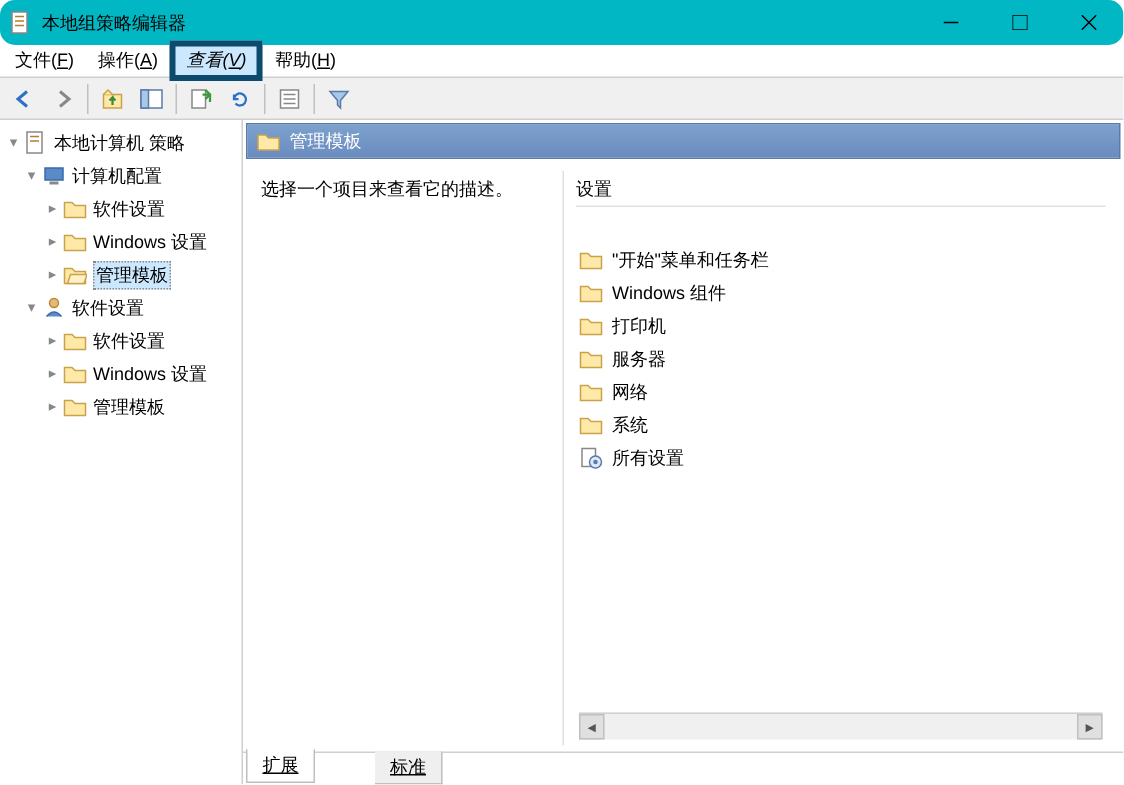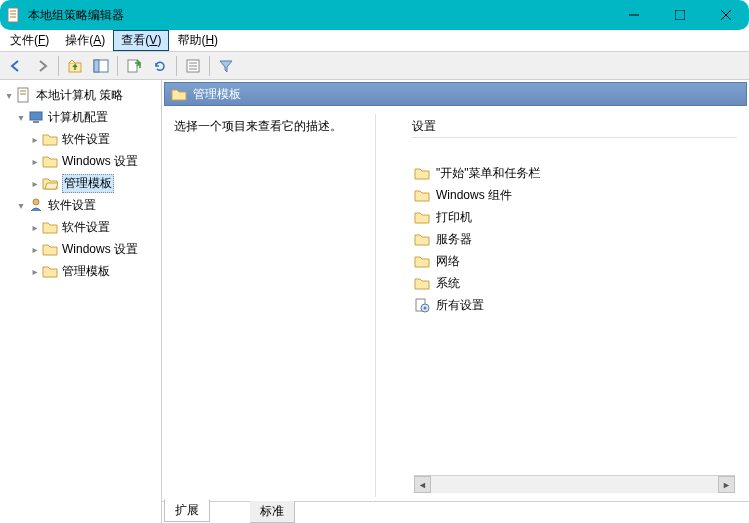--- a/index.html
+++ b/index.html
@@ -6,52 +6,52 @@
 body { width: 749px; height: 523px; background: #fff; overflow: hidden; }
 
 .titlebar { height: 30px; background: #00b7c3; display: flex; align-items: center; padding-left: 6px; color: #000; border-radius: 10px; }
 .titlebar .app-icon { width: 16px; height: 16px; margin-right: 6px; }
 .titlebar .title { flex: 1; font-size: 12px; }
 .titlebar .win-btn { width: 46px; height: 30px; display: flex; align-items: center; justify-content: center; cursor: pointer; }
 .titlebar .win-btn svg { stroke: #000; }
 
 .menubar { height: 22px; background: #fff; border-bottom: 1px solid #d0d0d0; display: flex; align-items: center; padding: 0 2px; }
 .menubar .menu-item { padding: 2px 8px; cursor: pointer; }
-.menubar .menu-item.active { background: #cce8ff; border: 1px solid #0c4a6e; padding: 1px 7px; }
+.menubar .menu-item.active { background: #cce8ff; border: 4px solid #0c4a6e; padding: 1px 7px; font-style: italic; }
 .menubar .menu-item u { text-decoration: underline; }
 
 .toolbar { height: 28px; background: #f0f0f0; border-bottom: 1px solid #d0d0d0; display: flex; align-items: center; padding: 0 4px; gap: 2px; }
 .toolbar .tb-btn { width: 24px; height: 24px; display: flex; align-items: center; justify-content: center; cursor: pointer; border: 1px solid transparent; }
 .toolbar .sep { width: 1px; height: 20px; background: #c0c0c0; margin: 0 2px; }
 
 .main { display: flex; height: calc(523px - 30px - 22px - 28px); }
 
 .tree-pane { width: 162px; border-right: 1px solid #d0d0d0; padding: 4px 0; overflow: auto; }
 .tree-node { display: flex; align-items: center; height: 22px; cursor: pointer; white-space: nowrap; }
 .tree-toggle { width: 14px; display: flex; justify-content: center; color: #888; font-size: 10px; }
 .tree-icon { width: 16px; height: 16px; margin-right: 4px; flex-shrink: 0; }
 .tree-label { font-size: 12px; }
 .tree-selected-box { border: 1px dotted #888; background: #cce8ff; padding: 0 1px; }
 
 .content-pane { flex: 1; display: flex; flex-direction: column; }
 .content-header { height: 24px; background: linear-gradient(#7da2ce, #6a8bbf); border: 1px solid #5a7aa8; display: flex; align-items: center; padding: 0 6px; color: #fff; margin: 2px 2px 0 2px; }
 .content-header .hdr-icon { width: 16px; height: 16px; margin-right: 6px; }
 .content-header .hdr-text { font-size: 12px; }
-.content-body { flex: 1; display: flex; padding: 8px 4px 4px 4px; overflow: hidden; gap: 28px; }
+.content-body { flex: 1; display: flex; padding: 8px 4px 4px 4px; overflow: hidden; }
 .desc-col { width: 210px; padding: 4px 8px; border-right: 1px solid #e0e0e0; }
 .list-col { flex: 1; padding: 4px 8px; display: flex; flex-direction: column; overflow: hidden; }
 .list-heading { font-size: 12px; margin-bottom: 24px; border-bottom: 1px solid #e0e0e0; padding-bottom: 2px; }
 .list-items { flex: 1; overflow: auto; }
 .list-item { display: flex; align-items: center; height: 22px; cursor: pointer; padding: 0 2px; }
 .list-item .li-icon { width: 16px; height: 16px; margin-right: 6px; flex-shrink: 0; }
 .hscroll { height: 18px; background: #f0f0f0; border-top: 1px solid #d0d0d0; display: flex; align-items: center; margin: 0 2px; }
 .hscroll .arrow { width: 17px; height: 17px; background: #e0e0e0; border: 1px solid #c0c0c0; display: flex; align-items: center; justify-content: center; cursor: pointer; font-size: 9px; color: #555; }
 .hscroll .track { flex: 1; height: 17px; }
 
-.tabs { height: 22px; display: flex; align-items: flex-end; padding-left: 2px; border-top: 1px solid #d0d0d0; }
+.tabs { height: 22px; display: flex; align-items: flex-end; padding-left: 2px; border-top: 1px solid #d0d0d0; text-decoration: underline; }
 .tab { padding: 2px 10px; border: 1px solid #c0c0c0; border-top: none; background: #f8f8f8; cursor: pointer; font-size: 12px; position: relative; }
 .tab.active { background: #fff; border-top: 1px solid #fff; top: -1px; }
 .tab:not(.active) { border-left: none; background: #efefef; margin-left: 40px; }
 
 
 </style>
 </head>
 <body>
 
 <div class="titlebar">

